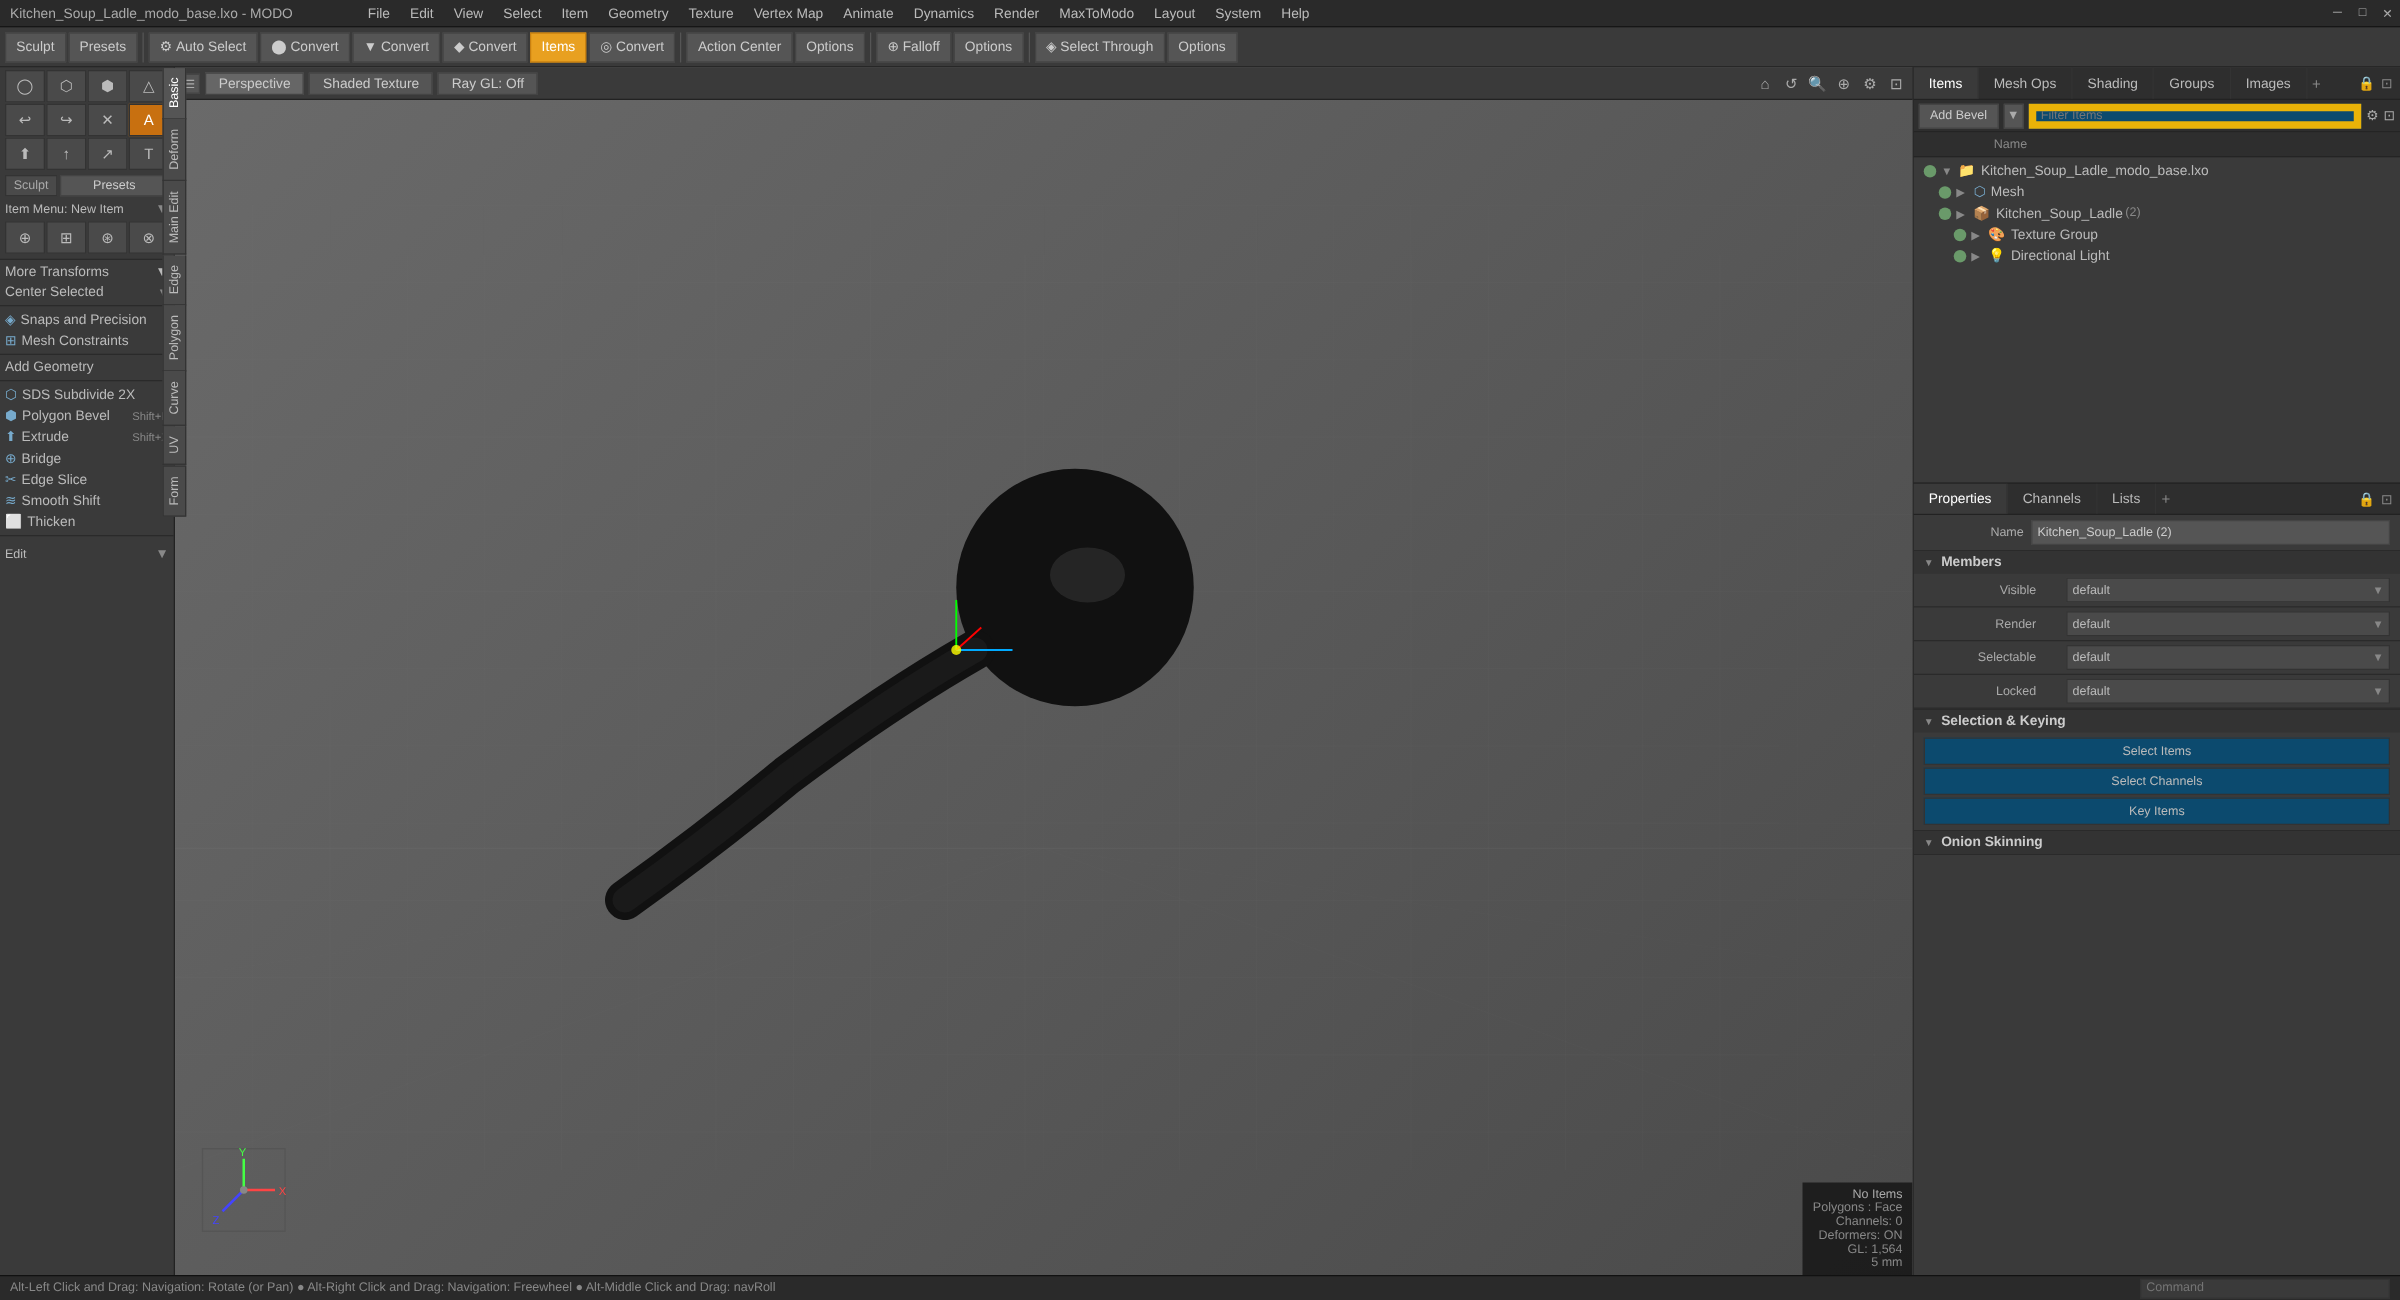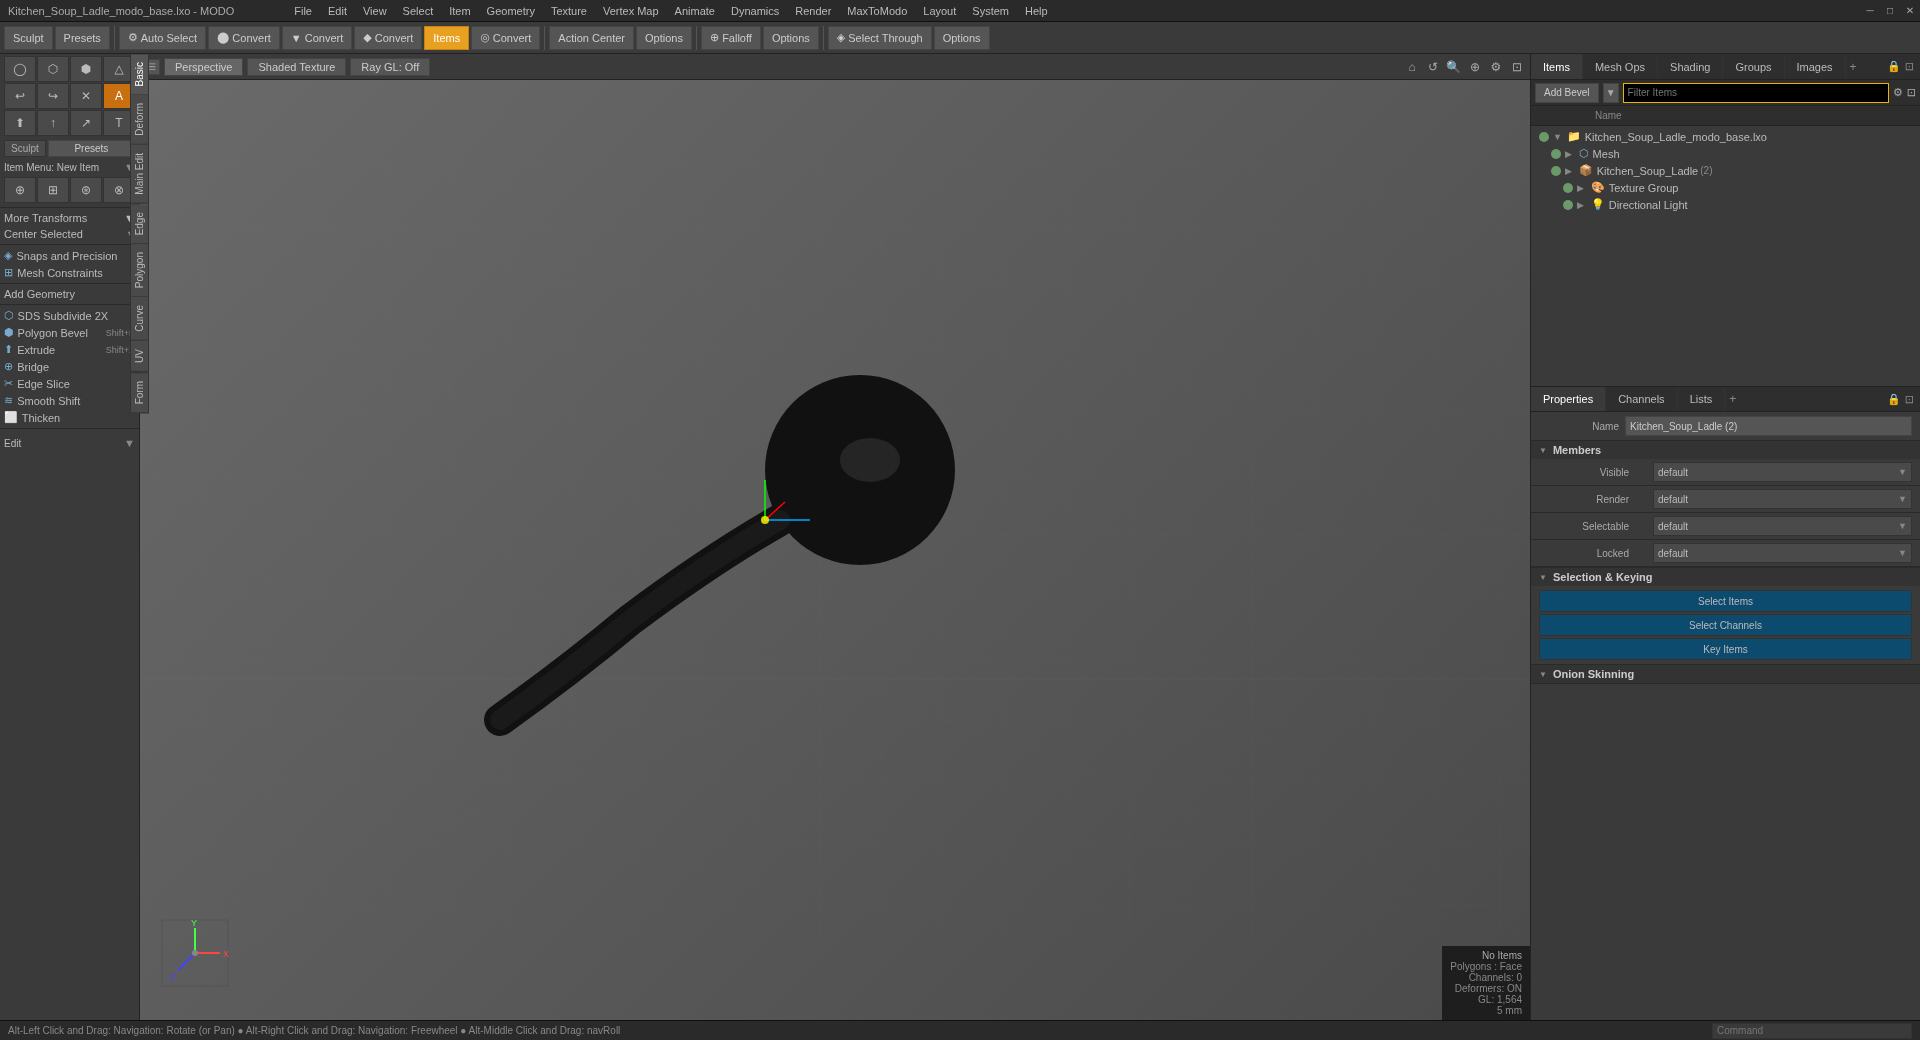--- a/index.html
+++ b/index.html
@@ -59,21 +59,21 @@
     
     #right-tabs { display: flex; align-items: center; background: #2e2e2e; height: 26px; border-bottom: 1px solid #222; }
     .right-tab { padding: 3px 12px; color: #bbb; font-size: 11px; cursor: pointer; border-right: 1px solid #333; height: 100%; display: flex; align-items: center; }
     .right-tab.active { background: #3a3a3a; color: #fff; }
     .right-tab-icons { margin-left: auto; display: flex; gap: 4px; padding-right: 6px; }
     .right-tab-icon { color: #888; cursor: pointer; font-size: 11px; }
 
     
     #items-toolbar { display: flex; align-items: center; background: #2e2e2e; height: 26px; padding: 0 4px; gap: 4px; border-bottom: 1px solid #222; }
     .items-tb-btn { background: #555; border: 1px solid #444; color: #ccc; padding: 2px 8px; font-size: 10px; cursor: pointer; height: 20px; display: flex; align-items: center; gap: 2px; }
-    .filter-input { background: #000000; border: 1px solid #eab308; color: #bbb; font-size: 10px; height: 20px; padding: 0 4px; flex: 1; }
+    .filter-input { background: #0c4a6e; border: 6px solid #eab308; color: #bbb; font-size: 10px; height: 20px; padding: 0 4px; flex: 1; }
     .items-tb-icon { color: #aaa; cursor: pointer; }
 
     
     #items-tree { flex: 1; background: #3a3a3a; overflow-y: auto; padding: 2px 0; }
     .tree-header { background: #2e2e2e; height: 20px; display: flex; align-items: center; padding: 0 4px; border-bottom: 1px solid #222; }
     .tree-header span { color: #888; font-size: 10px; }
     .tree-item { display: flex; align-items: center; padding: 2px 4px; cursor: pointer; color: #bbb; font-size: 11px; }
     .tree-item .expand { width: 14px; color: #888; font-size: 9px; }
     .tree-indent-1 { padding-left: 16px; }
     .tree-indent-2 { padding-left: 28px; }

